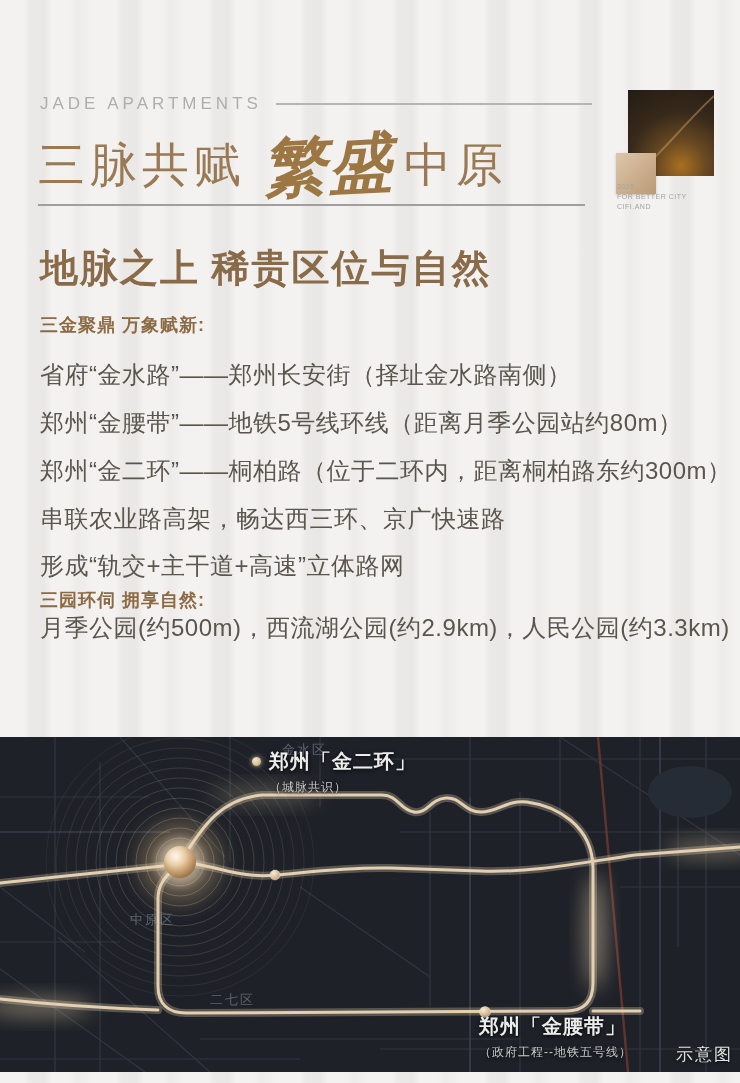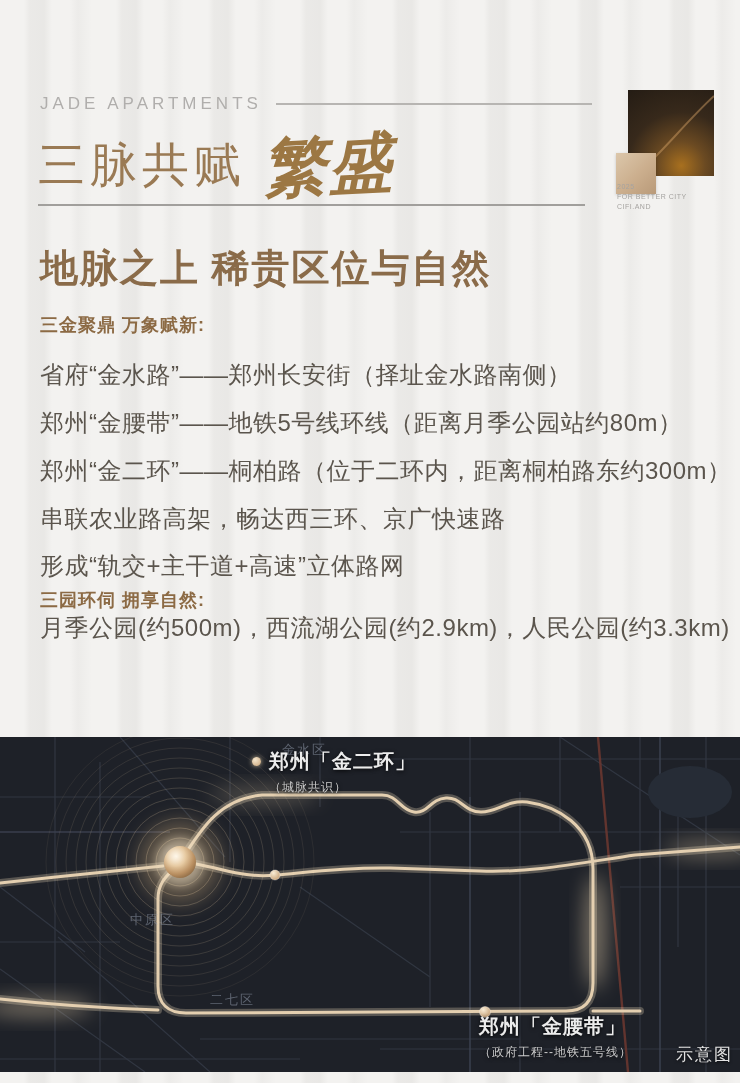--- a/index.html
+++ b/index.html
@@ -67,20 +67,21 @@
 <div class="bg-streaks"></div>
 
 <div class="brand-row">
   <span class="brand">JADE APARTMENTS</span>
   <span class="brand-line"></span>
 </div>
 
 <div class="title-row">
   <span class="t-serif">三脉共赋</span>
   <span class="t-script">繁盛</span>
+  <span class="t-serif">中原</span>
 </div>
 <div class="title-underline"></div>
 
 <div class="stamp-dark">
   <svg viewBox="0 0 86 86">
     <path d="M86,6 C60,30 38,58 8,86" stroke="rgba(215,165,105,0.45)" stroke-width="2" fill="none"></path>
   </svg>
 </div>
 <div class="stamp-light"></div>
 <div class="stamp-text">

